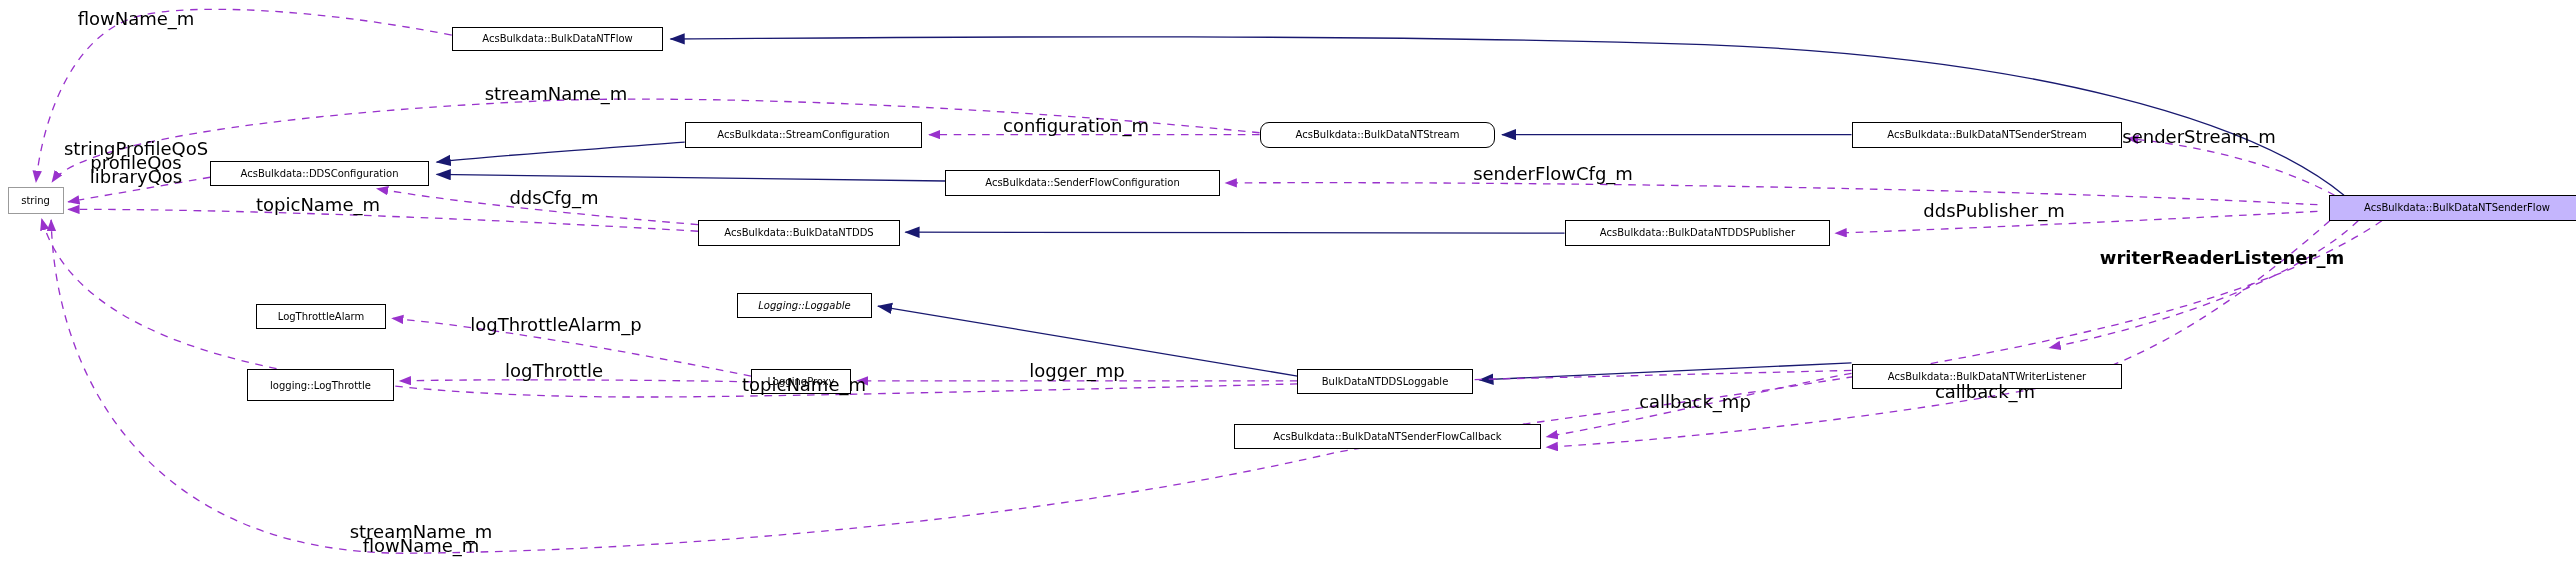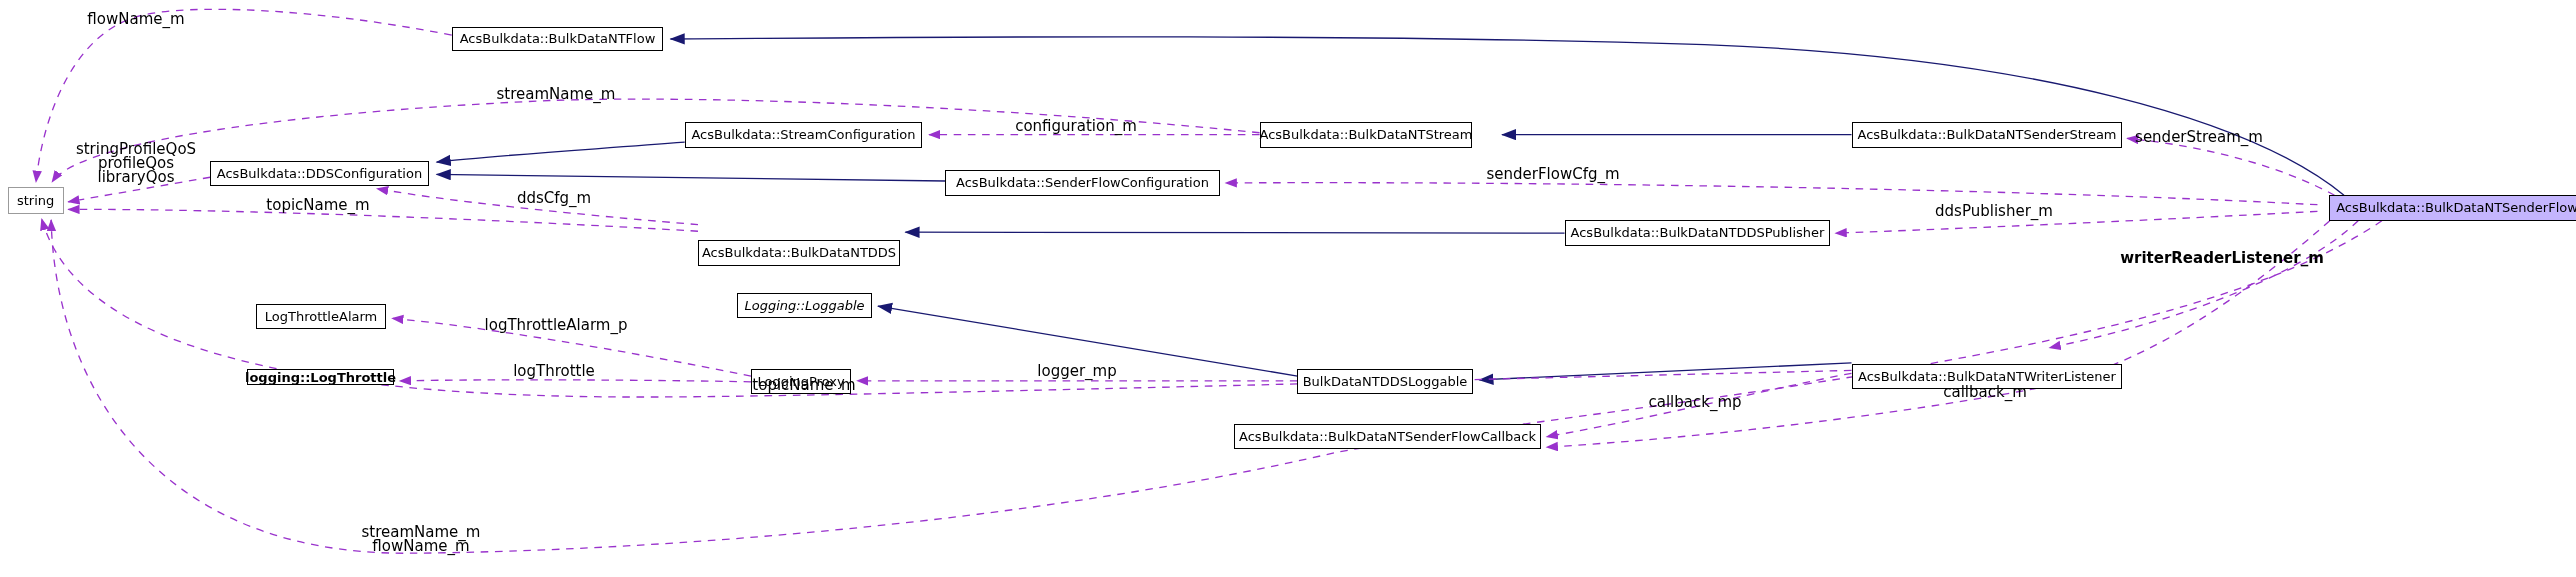--- a/index.html
+++ b/index.html
@@ -1,24 +1,24 @@
 <!DOCTYPE html>
 <html style="font-size:15px"><head>
 <meta charset="utf-8">
 <style>
   html,body{margin:0;padding:0;background:#fff;}
   .stage{position:relative;width:2576px;height:578px;background:#ffffff;
          font-family:"DejaVu Sans","Liberation Sans",sans-serif;overflow:hidden;}
   .stage svg{position:absolute;left:0;top:0;}
   .node{position:absolute;box-sizing:border-box;border:0.9px solid #000;background:#fff;
-        display:flex;align-items:center;justify-content:center;font-size:13px;color:#000;
+        display:flex;align-items:center;justify-content:center;font-size:10px;color:#000;
         white-space:nowrap;z-index:2;}
   .node.ext{border-color:#9b9b9b;}
   .node.current{background:#c4b5fd;border-width:1.9px;border-color:#000;margin-left:12px;}
-  .elabel{position:absolute;font-size:15px;color:#000;white-space:nowrap;z-index:3;
+  .elabel{position:absolute;font-size:18px;color:#000;white-space:nowrap;z-index:3;
           transform:translate(-50%,-50%);text-align:center;line-height:14px;}
   path.use{stroke:#9932cc;stroke-width:1.4;fill:none;stroke-dasharray:8 7;}
   path.inh{stroke:#191970;stroke-width:1.4;fill:none;}
 </style>
 </head>
 <body>
 
 <div class="stage">
 
   <svg width="2576" height="578" viewBox="0 0 2720 610">
@@ -56,27 +56,27 @@
     <path class="use" d="M 1955,394 C 1870,410 1742,442 1633,461" marker-end="url(#arr-use)"></path>
     <path class="use" d="M 2460,233 C 2350,330 2250,390 2150,410 C 2000,438 1800,462 1633,472" marker-end="url(#arr-use)"></path>
     <path class="use" d="M 2515,233 C 2300,380 1750,420 1413,477 C 1100,550 700,582 430,584 C 160,585 58,400 54,232" marker-end="url(#arr-use)"></path>
   </svg>
 
   <div class="node ext" style="left:7.6px;top:187px;width:56px;height:26.5px;">string</div>
   <div class="node" style="left:452px;top:26.5px;width:211px;height:24.6px;">AcsBulkdata::BulkDataNTFlow</div>
   <div class="node" style="left:210px;top:161px;width:219px;height:24.6px;">AcsBulkdata::DDSConfiguration</div>
   <div class="node" style="left:685px;top:122px;width:237px;height:25.6px;">AcsBulkdata::StreamConfiguration</div>
   <div class="node" style="left:945px;top:170px;width:275px;height:25.6px;">AcsBulkdata::SenderFlowConfiguration</div>
-  <div class="node" style="left:1260px;top:122px;width:212px;height:25.6px;">AcsBulkdata::BulkDataNTStream</div>
+  <div class="node" style="left:1260px;top:122px;width:235px;height:25.6px;border-radius:9px;">AcsBulkdata::BulkDataNTStream</div>
   <div class="node" style="left:1852px;top:122px;width:270px;height:25.6px;">AcsBulkdata::BulkDataNTSenderStream</div>
-  <div class="node" style="left:698px;top:220px;width:202px;height:25.6px;margin-top:20px;">AcsBulkdata::BulkDataNTDDS</div>
+  <div class="node" style="left:698px;top:220px;width:202px;height:25.6px;">AcsBulkdata::BulkDataNTDDS</div>
   <div class="node" style="left:1565px;top:220px;width:265px;height:25.6px;">AcsBulkdata::BulkDataNTDDSPublisher</div>
   <div class="node" style="left:256px;top:304px;width:130px;height:24.6px;">LogThrottleAlarm</div>
   <div class="node" style="left:737px;top:293px;width:135px;height:24.6px;font-style:italic;">Logging::Loggable</div>
-  <div class="node" style="left:247px;top:369px;width:147px;height:16px;font-weight:bold;">logging::LogThrottle</div>
+  <div class="node" style="left:247px;top:369px;width:147px;height:32px;">logging::LogThrottle</div>
   <div class="node" style="left:751px;top:369px;width:100px;height:24.6px;">LoggingProxy</div>
   <div class="node" style="left:1297px;top:369px;width:176px;height:24.6px;">BulkDataNTDDSLoggable</div>
   <div class="node" style="left:1852px;top:351px;width:270px;height:24.6px;margin-top:13px;">AcsBulkdata::BulkDataNTWriterListener</div>
   <div class="node" style="left:1234px;top:424px;width:307px;height:24.6px;">AcsBulkdata::BulkDataNTSenderFlowCallback</div>
   <div class="node current" style="left:2317px;top:195px;width:256px;height:25.6px;">AcsBulkdata::BulkDataNTSenderFlow</div>
 
   <div class="elabel" style="left:136px;top:19px;">flowName_m</div>
   <div class="elabel" style="left:556px;top:94px;">streamName_m</div>
   <div class="elabel" style="left:136px;top:163px;">
     <div>stringProfileQoS</div>

